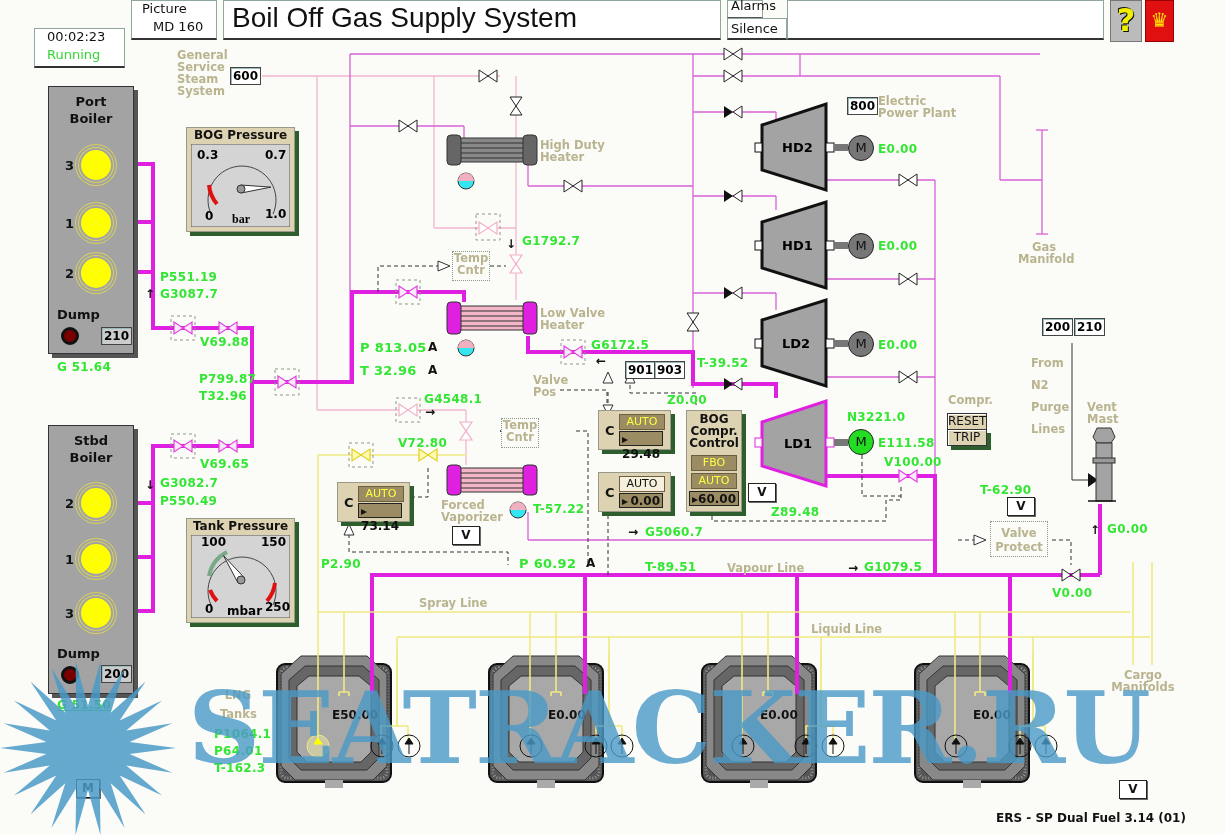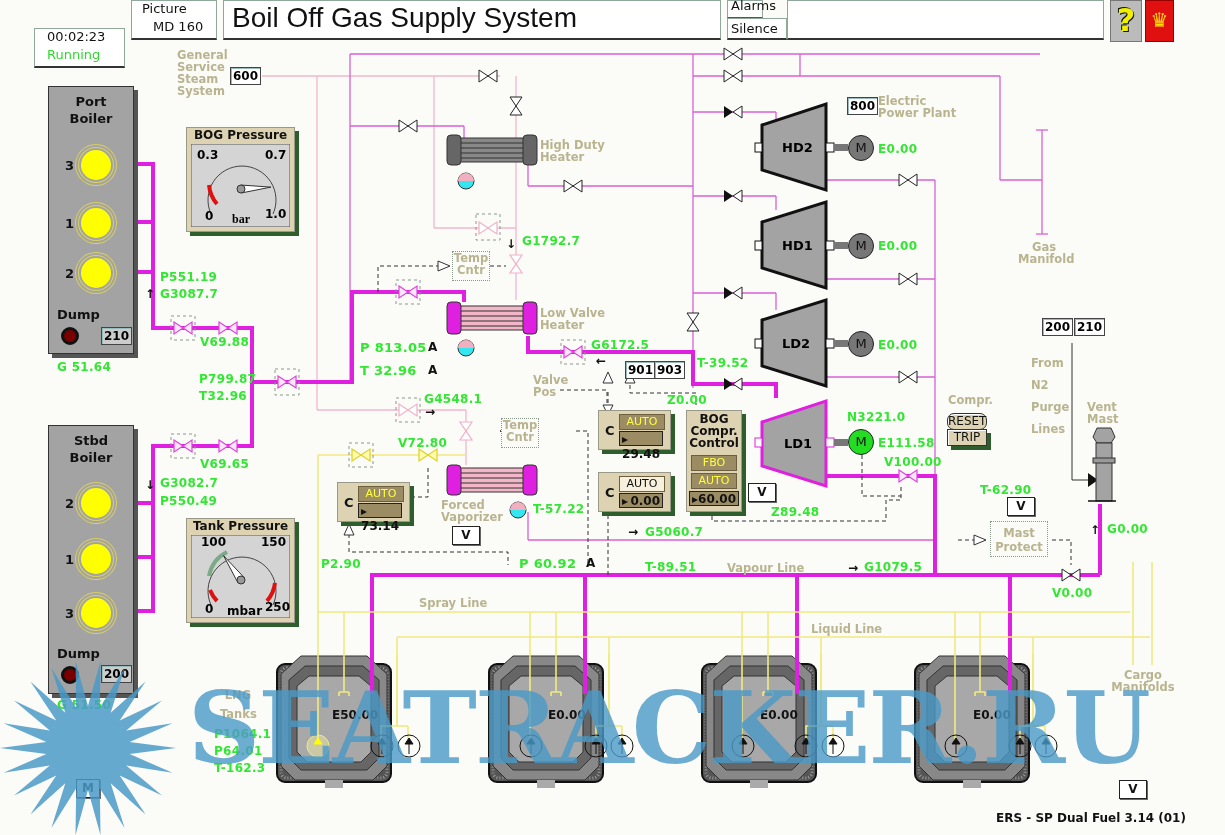--- a/index.html
+++ b/index.html
@@ -435,23 +435,23 @@
 <div class="dotbox" style="left:452px;top:251px;width:36px;height:28px;">Temp Cntr</div>
 <div class="dotbox" style="left:501px;top:418px;width:36px;height:28px;">Temp Cntr</div>
 <div class="abs tan" style="left:533px;top:374px;width:40px;">Valve Pos</div>
 <div class="numbox" style="left:847px;top:97px;">800</div>
 <div class="abs tan" style="left:878px;top:95px;width:90px;">Electric Power Plant</div>
 <div class="abs tan" style="left:1018px;top:241px;width:52px;text-align:center;">Gas Manifold</div>
 <div class="numbox" style="left:1042px;top:318px;">200</div>
 <div class="numbox" style="left:1074px;top:318px;">210</div>
 <div class="abs tan" style="left:1031px;top:352px;width:38px;line-height:22px;">From N2 Purge Lines</div>
 <div class="abs tan" style="left:1087px;top:401px;width:30px;text-align:center;">Vent Mast</div>
-<div class="dotbox" style="left:990px;top:521px;width:58px;height:36px;line-height:14px;padding-top:4px;box-sizing:border-box;">Mast Protect</div>
+<div class="dotbox" style="left:990px;top:521px;width:58px;height:36px;line-height:14px;padding-top:4px;box-sizing:border-box;">Valve Protect</div>
 <div class="abs tan" style="left:948px;top:394px;">Compr.</div>
-<div class="btn3d" style="left:947px;top:413px;width:38px;height:15px;line-height:15px;border-radius:7px;">RESET</div>
+<div class="btn3d" style="left:947px;top:413px;width:38px;height:15px;line-height:15px;">RESET</div>
 <div class="btn3d" style="left:947px;top:429px;width:38px;height:15px;line-height:15px;box-shadow:inset 1px 1px 0 #fff,4px 4px 0 #2e5e2e;">TRIP</div>
 <div class="abs tan" style="left:727px;top:562px;">Vapour Line</div>
 <div class="abs tan" style="left:419px;top:597px;">Spray Line</div>
 <div class="abs tan" style="left:811px;top:623px;">Liquid Line</div>
 <div class="abs tan" style="left:1110px;top:669px;width:66px;text-align:center;">Cargo Manifolds</div>
 <div class="abs tan" style="left:220px;top:686px;width:36px;text-align:center;line-height:19px;">LNG Tanks</div>
 <div class="abs" style="left:996px;top:811px;font-size:12px;font-weight:bold;color:#111;">ERS - SP Dual Fuel 3.14 (01)</div>
 
 <div class="numbox" style="left:625px;top:361px;">901</div>
 <div class="numbox" style="left:654px;top:361px;">903</div>
@@ -484,21 +484,21 @@
   <div class="bnum" style="left:16px;top:70px;">2</div>
   <div class="burner" style="left:32px;top:62px;"></div>
   <div class="bnum" style="left:16px;top:126px;">1</div>
   <div class="burner" style="left:32px;top:118px;"></div>
   <div class="bnum" style="left:16px;top:180px;">3</div>
   <div class="burner" style="left:32px;top:172px;"></div>
   <div class="dump" style="left:8px;top:220px;">Dump</div>
   <div class="dumplamp" style="left:12px;top:240px;"></div>
   <div class="numbox" style="left:52px;top:239px;background:#ccc;">200</div>
 </div>
-<div class="abs grn" style="left:57px;top:698px;">G 51.50</div>
+<div class="abs grn" style="left:57px;top:698px;text-decoration:underline;">G 51.50</div>
 <div class="abs grn" style="left:160px;top:476px;">G3082.7</div>
 <div class="abs grn" style="left:160px;top:494px;">P550.49</div>
 <div class="abs grn" style="left:200px;top:457px;">V69.65</div>
 
 <div class="gauge" style="left:186px;top:127px;width:107px;height:103px;">
   <div class="gt">BOG Pressure</div>
   <svg class="abs" style="left:4px;top:16px;" width="99" height="83">
     <rect x="0" y="0" width="99" height="83" fill="#d4d4d4" stroke="#555"></rect>
     <path d="M20,70 A34,34 0 1 1 82,70" fill="none" stroke="#444"></path>
     <path d="M18,41 A34,34 0 0 0 26,60" fill="none" stroke="#e01010" stroke-width="4"></path>

